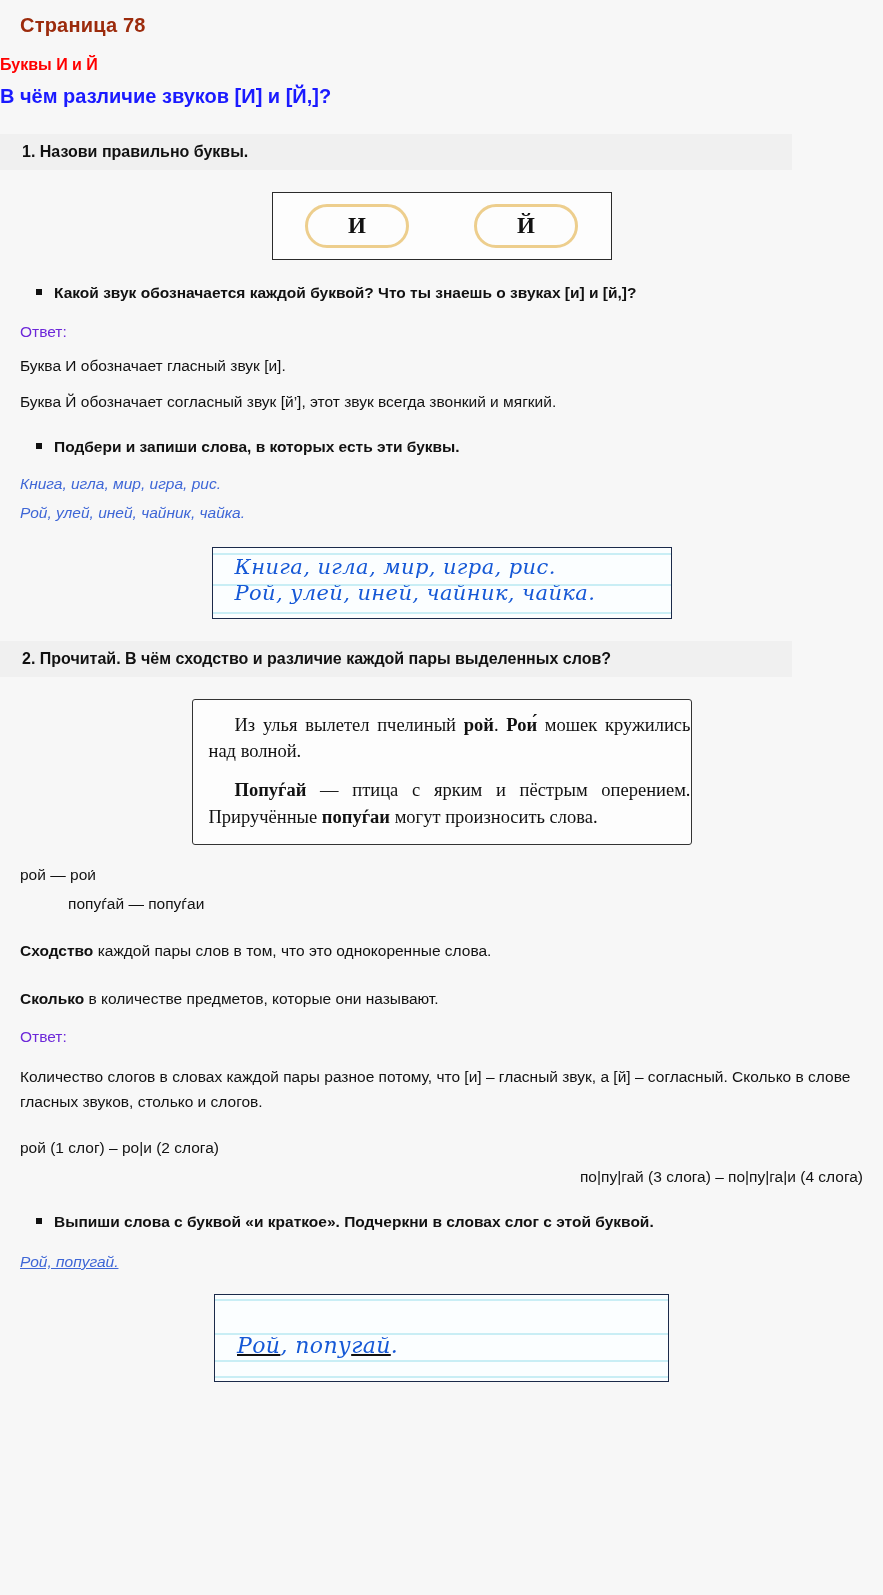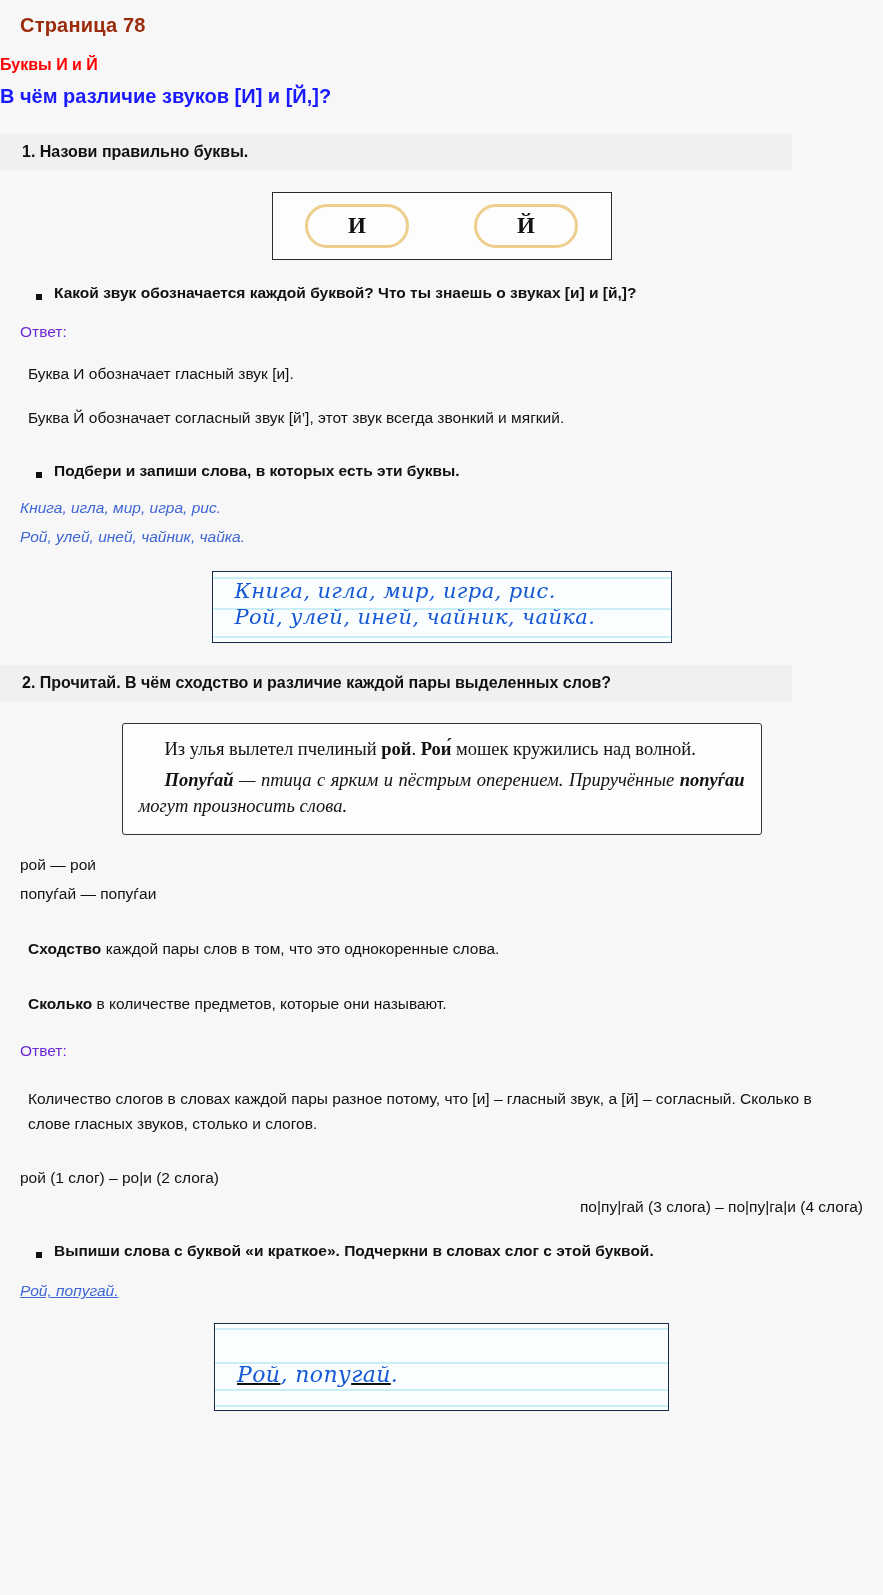--- a/index.html
+++ b/index.html
@@ -55,21 +55,21 @@
     font-size: 16px;
     color: #111;
     margin-top: 22px;
   }
   
   .content {
     padding: 0 20px;
     box-sizing: border-box;
   }
   p.para {
-    margin: 8px;
+    margin: 0;
     padding: 13px 0 0 0;
     line-height: 1.5;
     font-size: 15.5px;
   }
   .answer-label {
     color: #6d28d9;
     font-size: 15.5px;
     margin: 0;
     padding: 18px 0 0 0;
   }
@@ -79,21 +79,21 @@
     font-size: 15.5px;
     margin: 0;
     padding: 5px 0 0 0;
     line-height: 1.55;
   }
   .blue-italic.underlined {
     text-decoration: underline;
   }
   .bullet-row {
     display: flex;
-    align-items: center;
+    align-items: flex-start;
     padding: 20px 0 0 16px;
   }
   .bullet-sq {
     width: 6px;
     height: 6px;
     background: #111;
     flex: 0 0 auto;
     margin: 9px 12px 0 0;
   }
   .bullet-text {
@@ -154,38 +154,38 @@
     font-family: "DejaVu Serif", serif;
     font-style: italic;
     color: #1558d6;
     white-space: nowrap;
     letter-spacing: .4px;
   }
   .cursive-text .u { text-decoration: underline; text-decoration-color: #111; text-decoration-thickness: 2px; }
   
   .passage-wrap { display: flex; justify-content: center; margin-top: 22px; }
   .passage-box {
-    width: 640px;
+    width: 500px;
     border: 1px solid #333;
     border-radius: 3px;
     background: #fdfdfd;
     box-sizing: border-box;
-    padding: 12px 16px 14px 16px;
+    padding: 12px 0 14px 16px;
   }
   .passage-p {
     font-family: "Liberation Serif", serif;
     font-size: 18.5px;
     line-height: 1.42;
     text-align: justify;
     text-indent: 26px;
     margin: 0;
     color: #111;
     hyphens: manual;
   }
-  .passage-p + .passage-p { margin-top: 5px; font-style: italic; }
+  .passage-p + .passage-p { margin-top: 13px; }
   .passage-p b { font-weight: bold; }
   .word-line {
     margin: 0;
     padding: 14px 0 0 0;
     font-size: 15.5px;
     line-height: 1.5;
   }
 </style>
 </head>
 <body>
@@ -242,21 +242,21 @@
 
   <div class="passage-wrap">
     <div class="passage-box">
       <p class="passage-p"><span>Из улья вылетел пчелиный </span><b>рой</b><span>. </span><b>Рои́</b><span> мошек кружились над волной.</span></p>
       <p class="passage-p"><b>Попуѓай</b><span> — птица с ярким и пёстрым оперением. Приручённые </span><b>попуѓаи</b><span> могут произносить слова.</span></p>
     </div>
   </div>
 
   <div class="content">
     <p class="word-line" style="padding-top:18px;">рой — рои́</p>
-    <p class="word-line" style="padding-top:6px;">попуѓай — попуѓаи</p>
+    <p class="word-line" style="padding-top:6px;margin-left:48px;">попуѓай — попуѓаи</p>
 
     <p class="para" style="padding-top:24px;"><b>Сходство</b><span> каждой пары слов в том, что это однокоренные слова.</span></p>
 
     <p class="para" style="padding-top:24px;"><b>Сколько</b><span> в количестве предметов, которые они называют.</span></p>
 
 
     <p class="answer-label">Ответ:</p>
     <p class="para" style="padding-top:18px;line-height:1.62;">Количество слогов в словах каждой пары разное потому, что [и] – гласный звук, а  [й] – согласный. Сколько в слове гласных звуков, столько и слогов.</p>
 
     <p class="word-line" style="padding-top:22px;">рой (1 слог) – ро|и (2 слога)</p>

